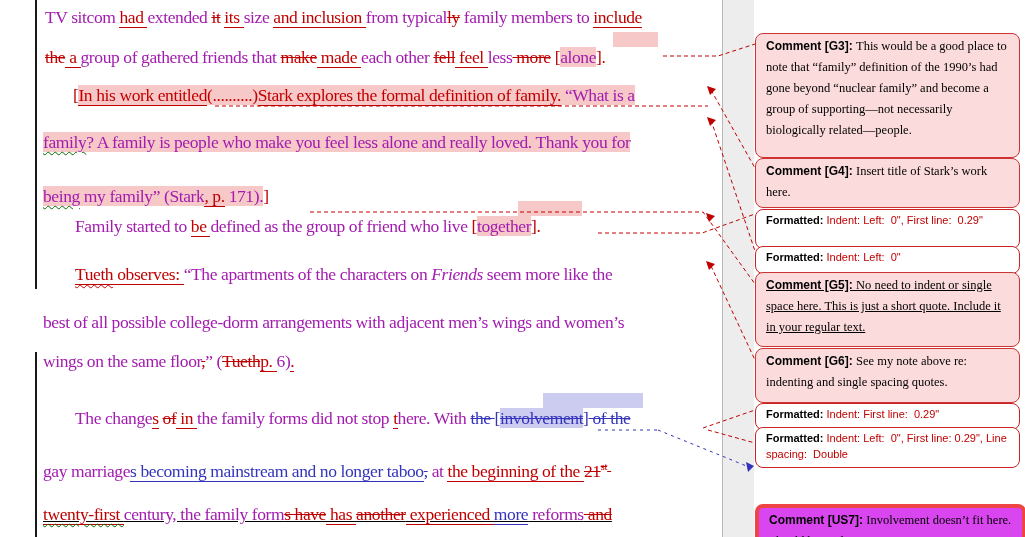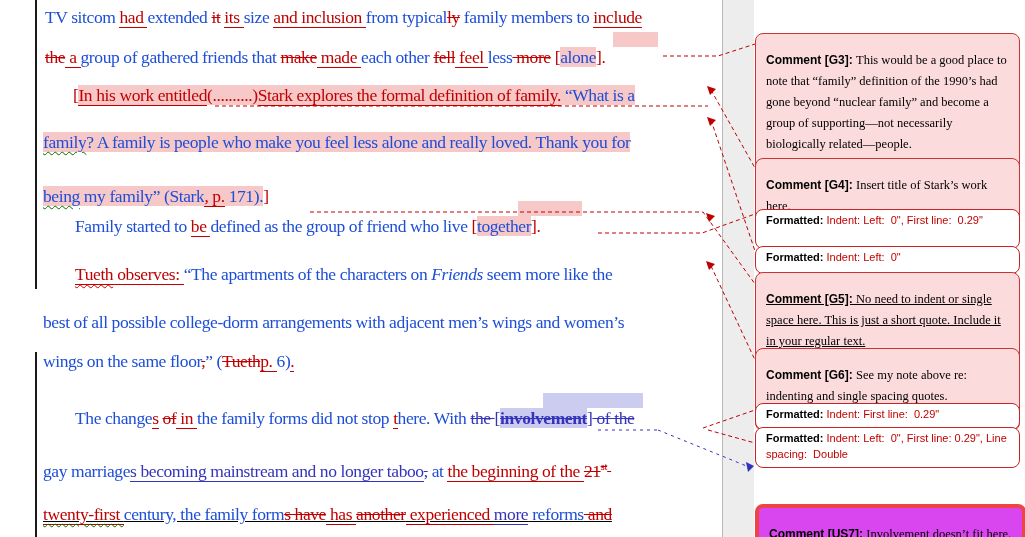--- a/index.html
+++ b/index.html
@@ -5,30 +5,30 @@
   html,body{margin:0;padding:0;}
   body{
     width:1025px;height:537px;position:relative;overflow:hidden;
     background:#ffffff;font-family:"Liberation Serif",serif;
   }
   
   #doc-lines .line{
     position:absolute;white-space:pre;font-size:17.5px;letter-spacing:-0.4px;
     line-height:22px;color:#000;
   }
-  .t{color:#1d4ed8;}
+  .t{color:#a21caf;}
   .mr{color:#c00000;}
   .i{color:#c00000;border-bottom:1px solid #c00000;}
   .d{color:#c00000;text-decoration:line-through;text-decoration-color:#c00000;}
   .bi{color:#3333bb;border-bottom:1px solid #3333bb;}
   .bd{color:#3333bb;text-decoration:line-through;text-decoration-color:#3333bb;}
   .br{color:#c00000;}
   .bbr{color:#3333bb;}
   .hl{background:#f7c8c8;text-align:right;}
-  .lv{background:#ccccf0;font-weight:bold;}
+  .lv{background:#ccccf0;}
   .it{font-style:italic;}
   .gs{text-decoration-line:underline;text-decoration-style:wavy;text-decoration-color:#007000;text-decoration-thickness:1px;text-underline-offset:3px;}
   .i.gs, .i.rs{border-bottom:1px solid #c00000;}
   .rs{text-decoration-line:underline;text-decoration-style:wavy;text-decoration-color:#d00000;text-decoration-thickness:1px;text-underline-offset:4px;}
   .sup{vertical-align:super;font-size:11px;}
 
   
   .change-bar{position:absolute;left:35px;width:2px;background:#1a1a1a;}
 
   
@@ -36,21 +36,21 @@
     background:#ededed;border-left:1px solid #b9b9b9;}
 
   
   .anchor-block{position:absolute;}
   .anchor-pink{background:#f7c8c8;}
   .anchor-lav{background:#ccccf0;}
 
   
   .balloon{
     position:absolute;left:755px;width:243px;border-radius:8px;
-    padding:15px 10px;overflow:hidden;box-sizing:content-box;
+    padding:1px 10px;overflow:hidden;box-sizing:content-box;
     font-family:"Liberation Sans",sans-serif;
   }
   .balloon.comment{background:#fbdbdb;border:1px solid #cc3333;line-height:20px;}
   .balloon.comment-blue{background:#d946ef;border:4px solid #ef4444;line-height:20px;margin-top:40px;}
   .balloon.formatted{background:#ffffff;border:1px solid #cc2222;line-height:14.5px;padding:2px 10px;}
   .balloon .blabel{font-weight:bold;color:#000;font-size:12px;font-family:"Liberation Sans",sans-serif;}
   .balloon.comment .btext,.balloon.comment-blue .btext{
     font-family:"Liberation Serif",serif;font-size:12.5px;color:#000;}
   .balloon.formatted .btext{font-size:11px;color:#c00000;white-space:pre-wrap;}
   .balloon.formatted .blabel{font-size:11px;}

